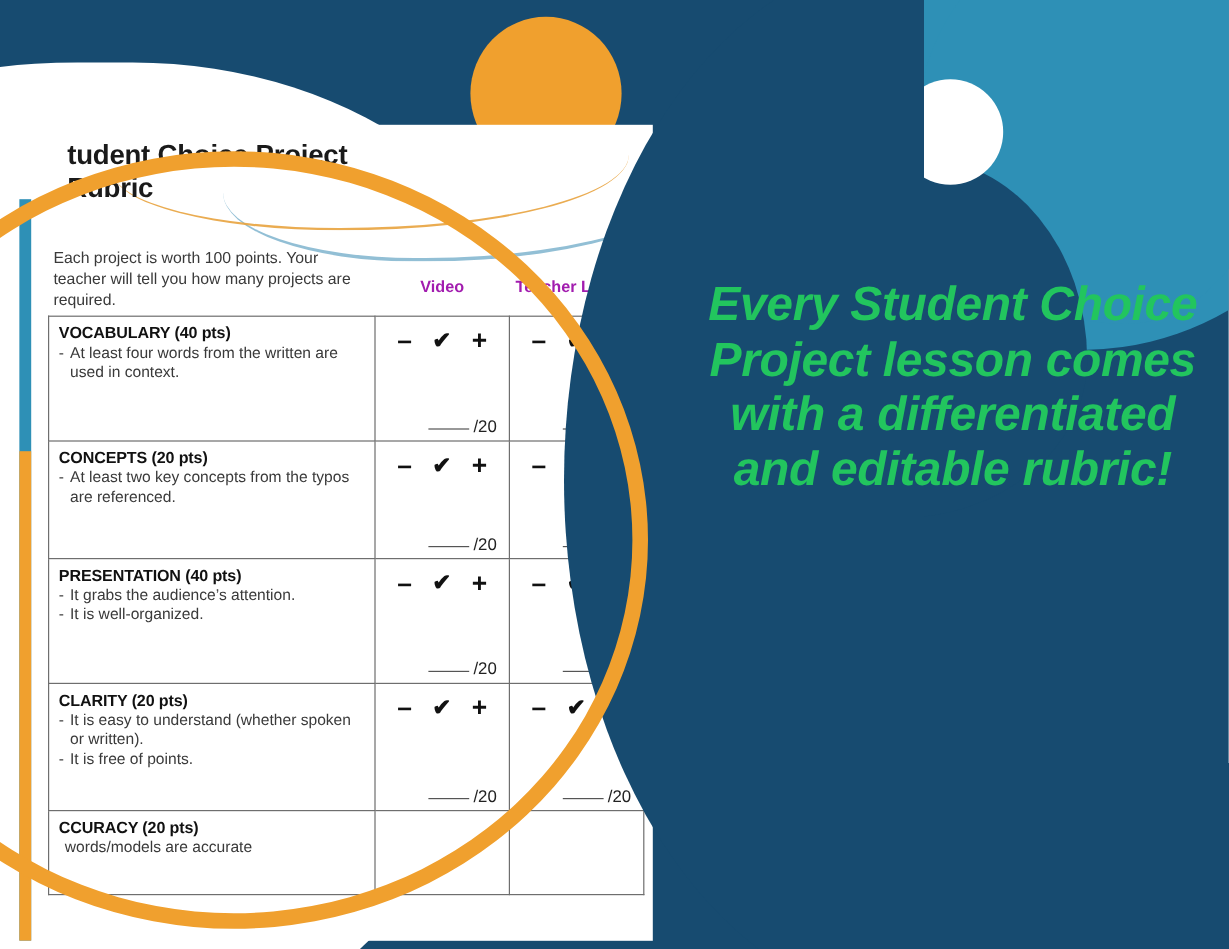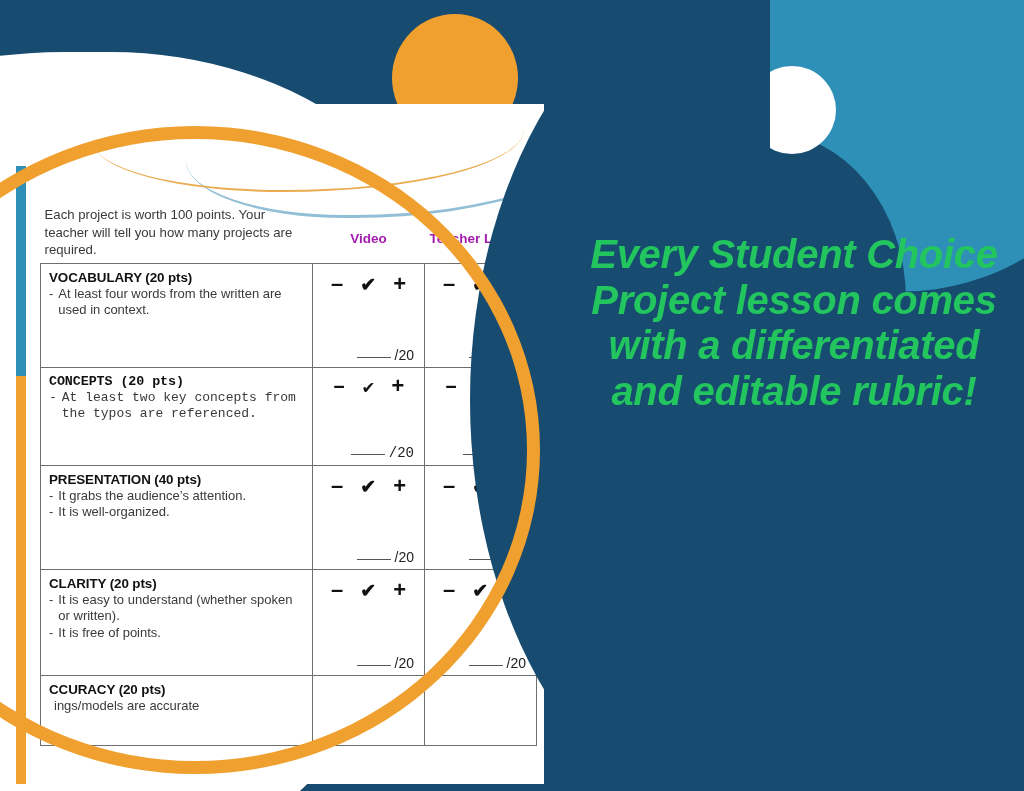--- a/index.html
+++ b/index.html
@@ -198,21 +198,21 @@
   }
   .blank {
     display:inline-block;
     width:34px;
     border-bottom:1.4px solid #555;
     margin-right:4px;
     vertical-align:2px;
   }
 
   .r-voc  td { height:104px; }
-  .r-con  td { height:98px;font-family:Liberation Mono, monospace; }
+  .r-con  td { height:98px; }
   .r-pre  td { height:104px; }
   .r-cla  td { height:106px; }
   .r-acc  td { height:70px;margin-top:14px; }
 
   
   .ring {
     position:absolute;
     top:126px; left:-150px;
     width:690px; height:648px;
     border:13px solid #F0A02E;
@@ -256,39 +256,40 @@
   <div class="page-blob-fill"></div>
 
   <div class="doc">
 
     <div class="doc-sidebar"></div>
     <div class="doc-sidebar-lower"></div>
 
     <div class="doc-header">
       <div class="swoosh-blue"></div>
       <div class="swoosh-orange"></div>
+      <div class="doc-title">tudent Choice Project Rubric</div>
     </div>
 
     <table class="rubric-table">
       <colgroup>
         <col class="col-desc">
           <col class="col-score">
           <col class="col-score">
       </colgroup>
 
       <tbody>
           <tr class="head-row">
         <td class="head-intro">Each project is worth 100 points. Your teacher will tell you how many projects are required.</td>
         <td class="head-col">Video</td>
         <td class="head-col"><span>Teacher Lesson</span></td>
       </tr>
 
       <tr class="r-voc">
         <td class="crit">
-          <div class="crit-title">VOCABULARY (20 pts)</div>
+          <div class="crit-title">VOCABULARY (40 pts)</div>
           <div class="crit-line">
             <span class="crit-dash">-</span>
             <span class="crit-text">At least four words from the written are used in context.</span>
           </div>
         </td>
         <td>
           <div class="score-cell">
             <div class="marks">
               <span class="mark-minus">–</span>
               <span class="mark-check">✔</span>
@@ -405,21 +406,21 @@
             <div class="points"><span class="blank"></span><span>/20</span></div>
           </div>
         </td>
       </tr>
 
       <tr class="r-acc">
         <td class="crit">
           <div class="crit-title">CCURACY (20 pts)</div>
           <div class="crit-line">
             <span class="crit-dash"></span>
-            <span class="crit-text">ings/models are accurate</span>
+            <span class="crit-text">words/models are accurate</span>
           </div>
         </td>
         <td>
               <div class="score-cell"></div>
             </td>
         <td>
               <div class="score-cell"></div>
             </td>
       </tr>
     </tbody>

